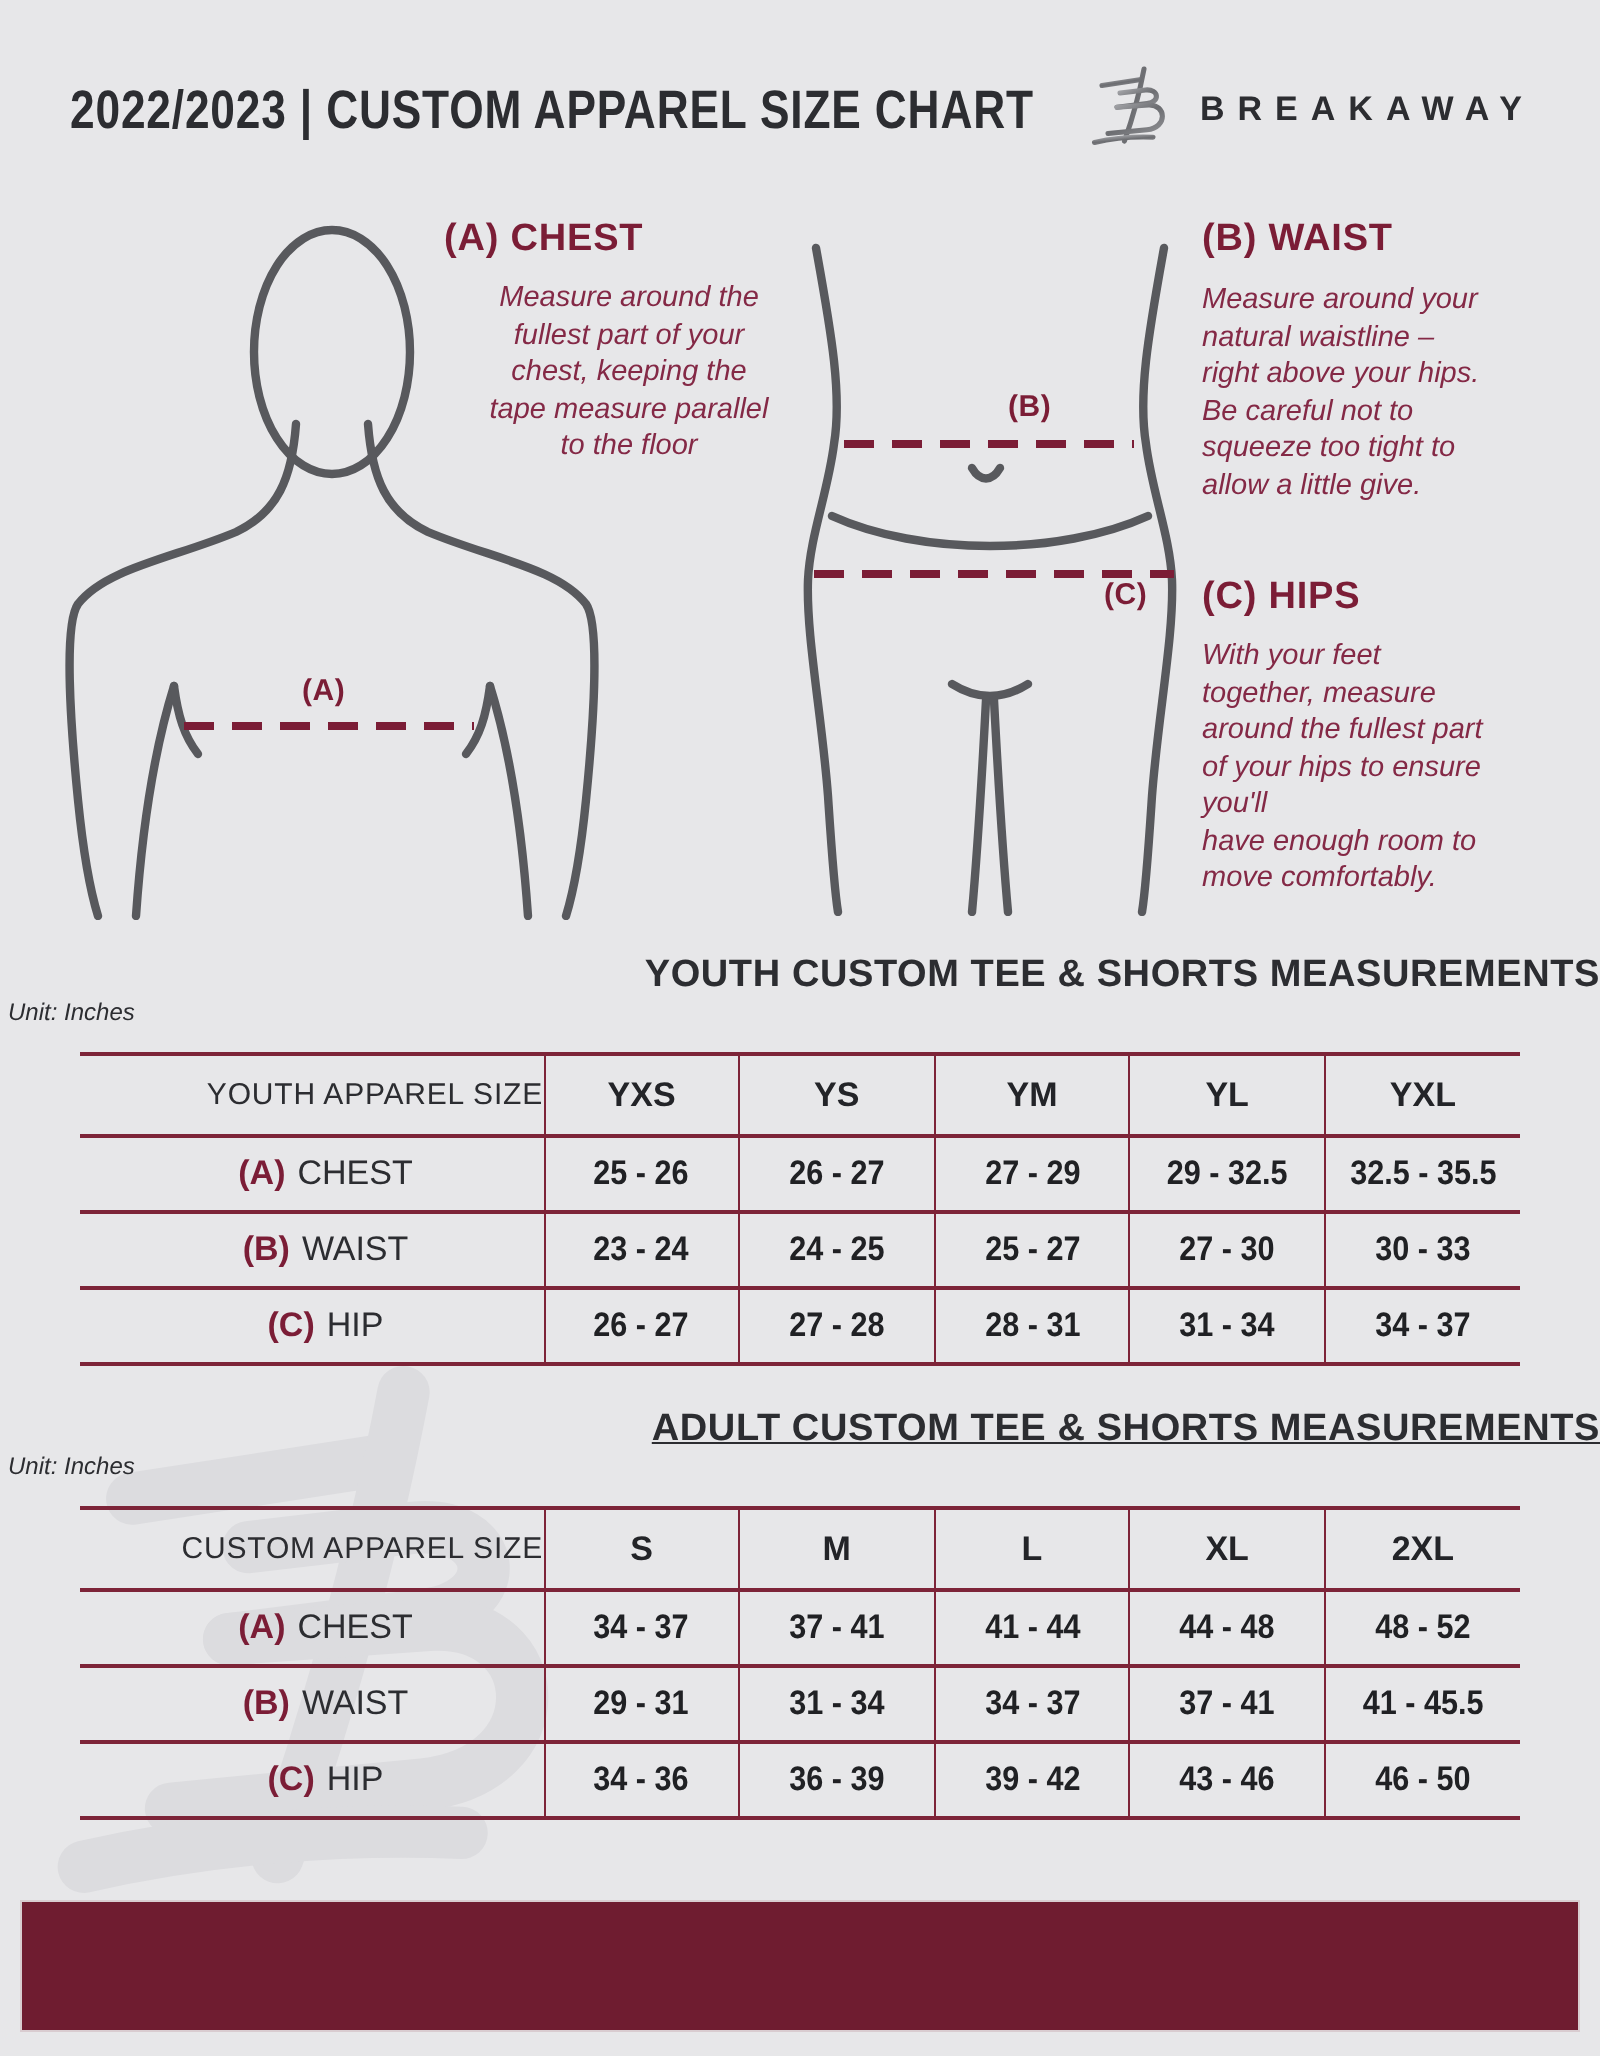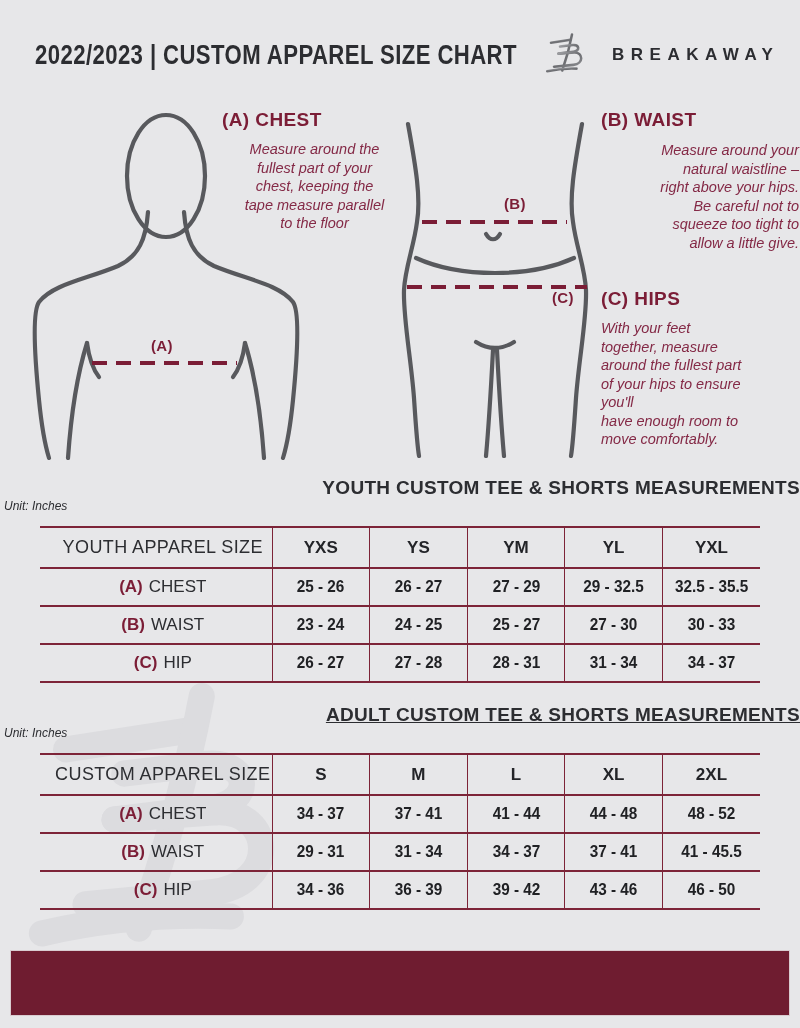--- a/index.html
+++ b/index.html
@@ -18,21 +18,21 @@
 
   
   .page-title{
     left:35px;top:40px;font-size:27px;font-weight:700;letter-spacing:.5px;
     color:var(--text-dark);transform:scaleX(.82);transform-origin:left center;
     white-space:nowrap;
   }
   .logo-mark{left:542px;top:25px;}
   .brand-name{
     left:600px;top:45px;font-size:17px;font-weight:700;letter-spacing:6.5px;
-    color:var(--text-dark);white-space:nowrap;margin-left:12px;
+    color:var(--text-dark);white-space:nowrap;
   }
 
   
   .figure{color:var(--figure-gray);}
   .figure path,.figure ellipse{fill:none;stroke:currentColor;stroke-width:4.2;stroke-linecap:round;}
   .dash-line{stroke:var(--maroon);stroke-width:4;stroke-dasharray:15 9;fill:none;}
   .marker{
     font-size:15px;font-weight:700;color:var(--maroon);letter-spacing:.3px;
   }
   .marker-a{left:151px;top:337px;}
@@ -41,21 +41,21 @@
   .guide-heading{
     font-size:19px;font-weight:700;color:var(--maroon);letter-spacing:.4px;
   }
   .guide-text{
     font-size:14.5px;font-style:italic;line-height:18.5px;color:#842946;
     white-space:pre-line;
   }
   .chest-heading{left:222px;top:109px;}
   .chest-text{left:222px;top:140px;width:185px;text-align:center;}
   .waist-heading{left:601px;top:109px;}
-  .waist-text{left:601px;top:141px;width:198px;text-align:right;}
+  .waist-text{left:601px;top:141px;width:198px;}
   .hips-heading{left:601px;top:288px;}
   .hips-text{left:601px;top:319px;width:198px;}
 
   
   .section-title{
     left:0;width:800px;text-align:right;font-size:19px;font-weight:700;
     color:var(--text-dark);letter-spacing:.3px;
   }
   .section-unit{
     left:4px;width:800px;text-align:left;font-size:12px;font-style:italic;
@@ -69,21 +69,21 @@
   .youth-table-pos{top:526px;} .adult-table-pos{top:753px;}
   table.size-table{width:100%;border-collapse:collapse;table-layout:fixed;}
   table.size-table{border-bottom:2px solid var(--maroon-line);}
   table.size-table tr{border-top:2px solid var(--maroon-line);}
   table.size-table th:not(:first-child),
   table.size-table td:not(:first-child){border-left:1.5px solid var(--maroon-line);}
   col.col-label{width:232px;}
   table.size-table th{height:41px;vertical-align:middle;}
   table.size-table td{height:38px;vertical-align:middle;text-align:center;}
   th.label-col{
-    font-weight:400;font-size:18px;text-align:center;padding-left:14px;
+    font-weight:400;font-size:15px;text-align:right;padding-left:14px;
     letter-spacing:.4px;color:var(--text-dark);
   }
   th.size-col{font-weight:700;font-size:17px;color:#232428;}
   td.row-label{text-align:left;padding-left:14px;font-size:17px;color:var(--text-dark);}
   td.row-label .prefix{font-weight:700;color:var(--maroon);margin-right:6px;}
   td.value span{
     display:inline-block;font-size:17px;font-weight:600;color:#202124;
     transform:scaleX(.9);
   }
 

